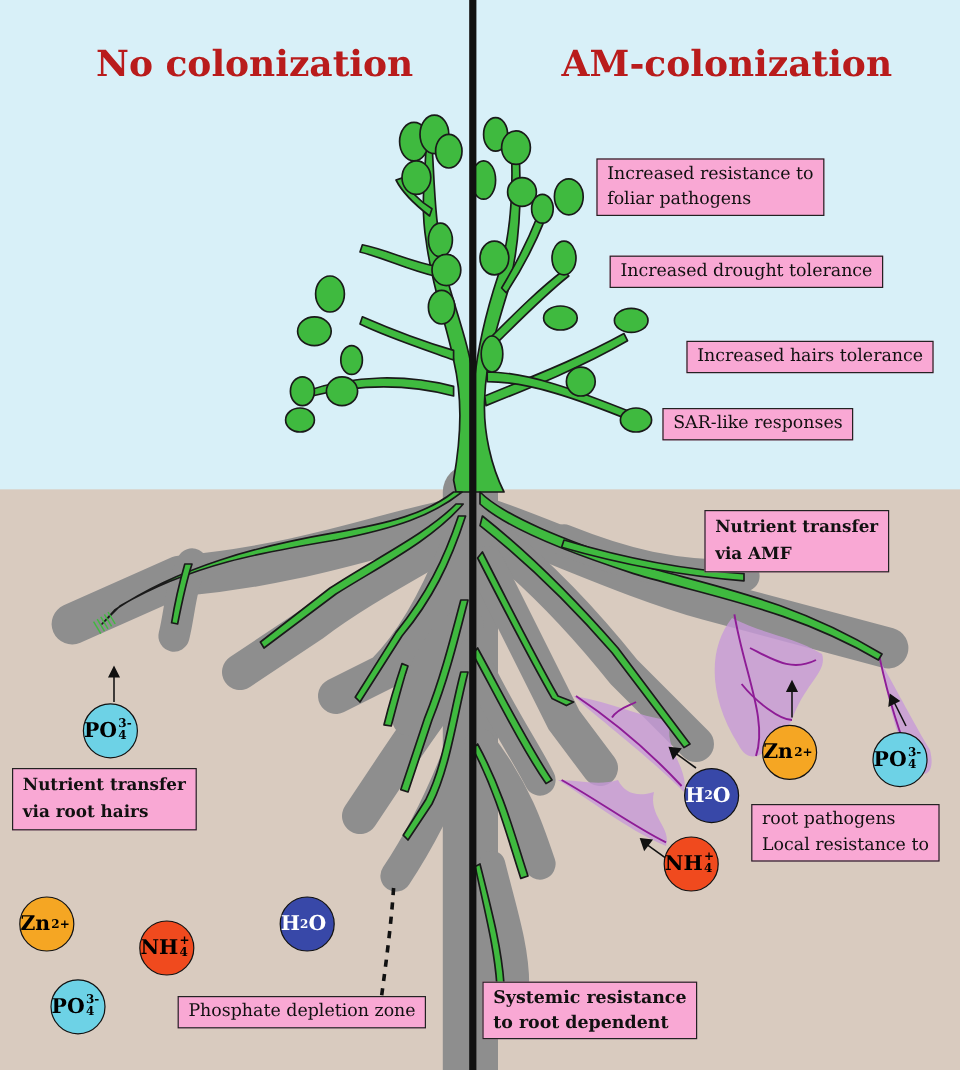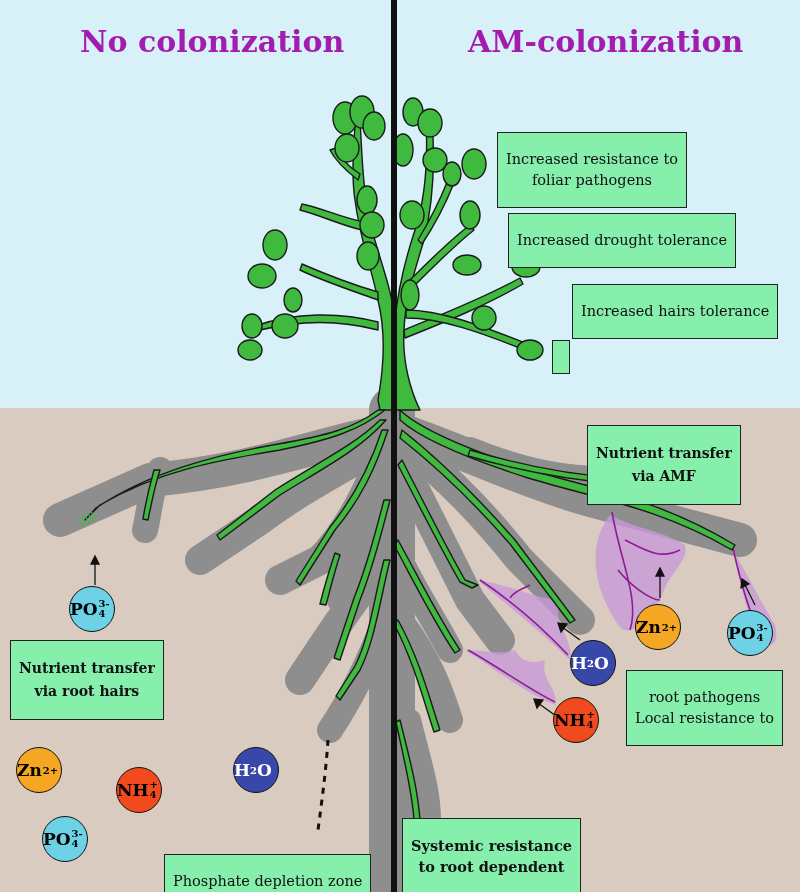--- a/index.html
+++ b/index.html
@@ -1,19 +1,19 @@
 <!DOCTYPE html>
 <html><head>
 <meta charset="utf-8">
 <style>
   html, body { margin:0; padding:0; }
   body { width:800px; height:892px; position:relative; overflow:hidden; background:#d9cbbf; font-family:"DejaVu Serif","Liberation Serif",serif; }
   #scene { position:absolute; left:0; top:0; width:800px; height:892px; }
-  .title { position:absolute; top:24px; font-weight:bold; font-size:30px; color:#a21caf; font-family:"DejaVu Serif","Liberation Serif",serif; white-space:nowrap; }
-  .label { position:absolute; background:#86efac; border:1.5px solid #222; font-size:14.5px; color:#111; text-align:center; line-height:21px; padding:16px 8px; white-space:nowrap; font-family:"DejaVu Serif","Liberation Serif",serif; }
+  .title { position:absolute; top:36px; font-weight:bold; font-size:30px; color:#b91c1c; font-family:"DejaVu Serif","Liberation Serif",serif; white-space:nowrap; }
+  .label { position:absolute; background:#f9a8d4; border:1.5px solid #222; font-size:14.5px; color:#111; text-align:left; line-height:21px; padding:2px 8px; white-space:nowrap; font-family:"DejaVu Serif","Liberation Serif",serif; }
   .label.bold { font-weight:bold; font-size:14px; line-height:23px; }
   .ion { position:absolute; width:46px; height:46px; border-radius:50%; border:1.6px solid #111; box-sizing:border-box; display:flex; align-items:center; font-weight:bold; font-size:17px; font-family:"DejaVu Serif","Liberation Serif",serif; }
   .ion sub, .ion sup { font-size:10px; }
   .ion sub { vertical-align:-4px; }
   .ion sup { vertical-align:7px; margin-left:1px; }
   .ion .stack { display:inline-flex; flex-direction:column; line-height:10px; font-size:10px; margin-left:1px; }
 </style>
 </head>
 <body>
 
@@ -146,38 +146,39 @@
 <div class="title" style="left:80px;">No colonization</div>
 <div class="title" style="left:468px;">AM-colonization</div>
 
 <div class="label" style="left:497px; top:132px;">
   <div>Increased resistance to</div>
   <div>foliar pathogens</div>
 </div>
 <div class="label" style="left:508px; top:213px;">Increased drought tolerance</div>
 <div class="label" style="left:572px; top:284px;">Increased hairs tolerance</div>
 <div class="label" style="left:552px; top:340px;">
+  <div>SAR-like responses</div>
 </div>
 <div class="label bold" style="left:587px; top:425px;">
   <div>Nutrient transfer</div>
   <div>via AMF</div>
 </div>
 <div class="label bold" style="left:10px; top:640px;">
   <div>Nutrient transfer</div>
   <div>via root hairs</div>
 </div>
 <div class="label" style="left:626px; top:670px;">
   <div>root pathogens</div>
   <div>Local resistance to</div>
 </div>
 <div class="label" style="left:402px; top:818px;font-weight:bold;">
   <div>Systemic resistance</div>
   <div>to root dependent</div>
 </div>
-<div class="label" style="left:164px; top:830px;margin-top:24px;">Phosphate depletion zone</div>
+<div class="label" style="left:148px; top:830px;">Phosphate depletion zone</div>
 
 <div class="ion" style="left:69px; top:586px; background:#6dd2e6;">
   <span>PO</span>
     <span class="stack">
       <span>3-</span>
       <span>4</span>
     </span>
 </div>
 <div class="ion" style="left:16px; top:747px; background:#f5a623;">
   <span>Zn</span>

